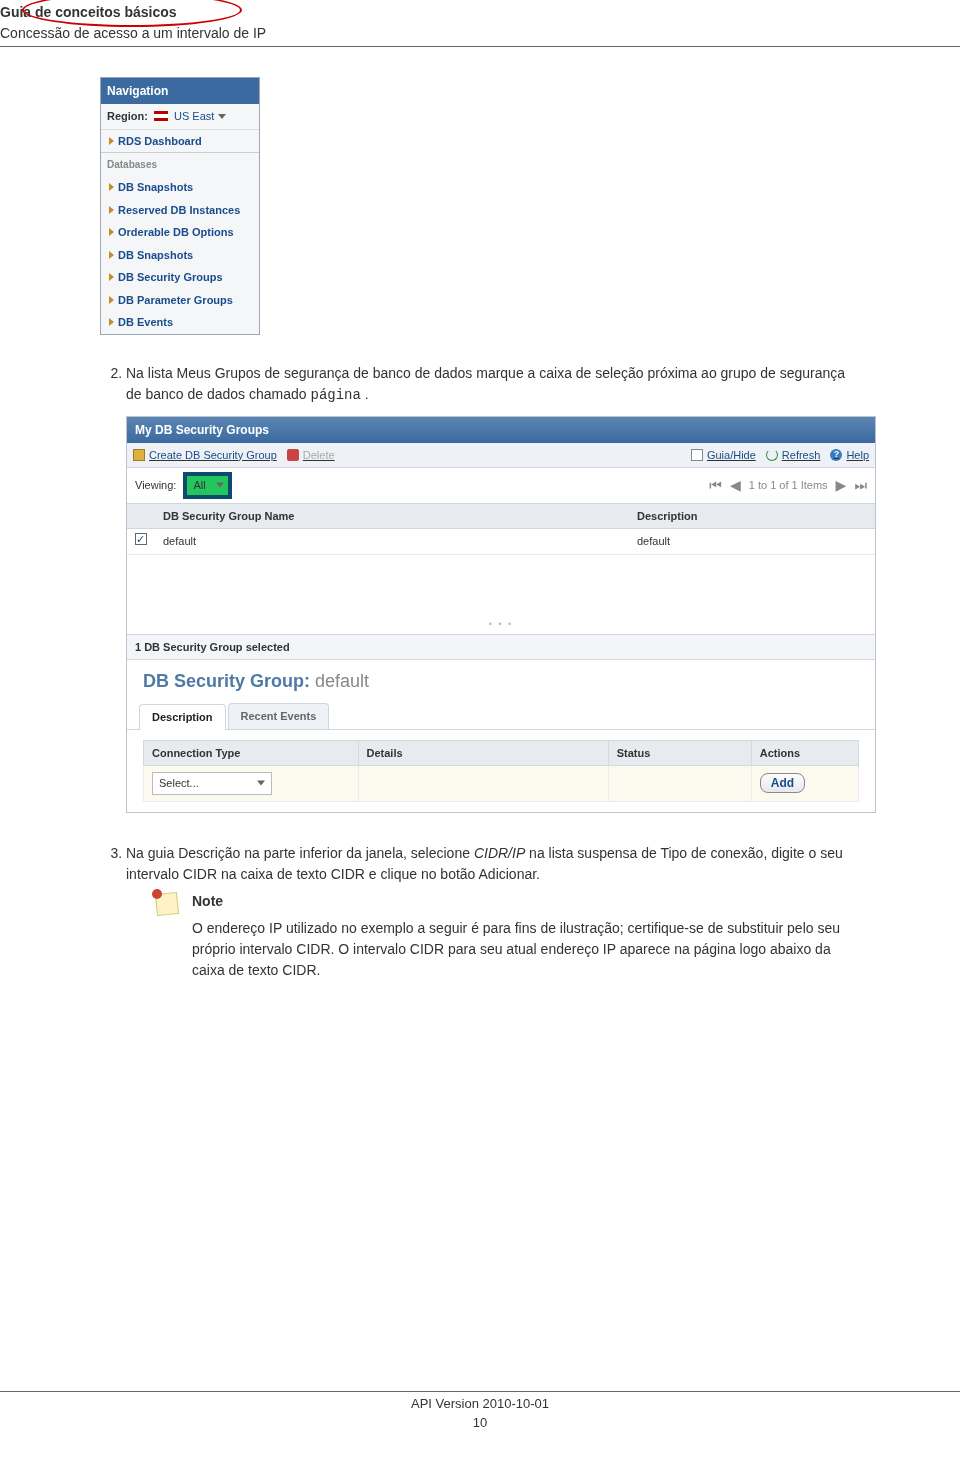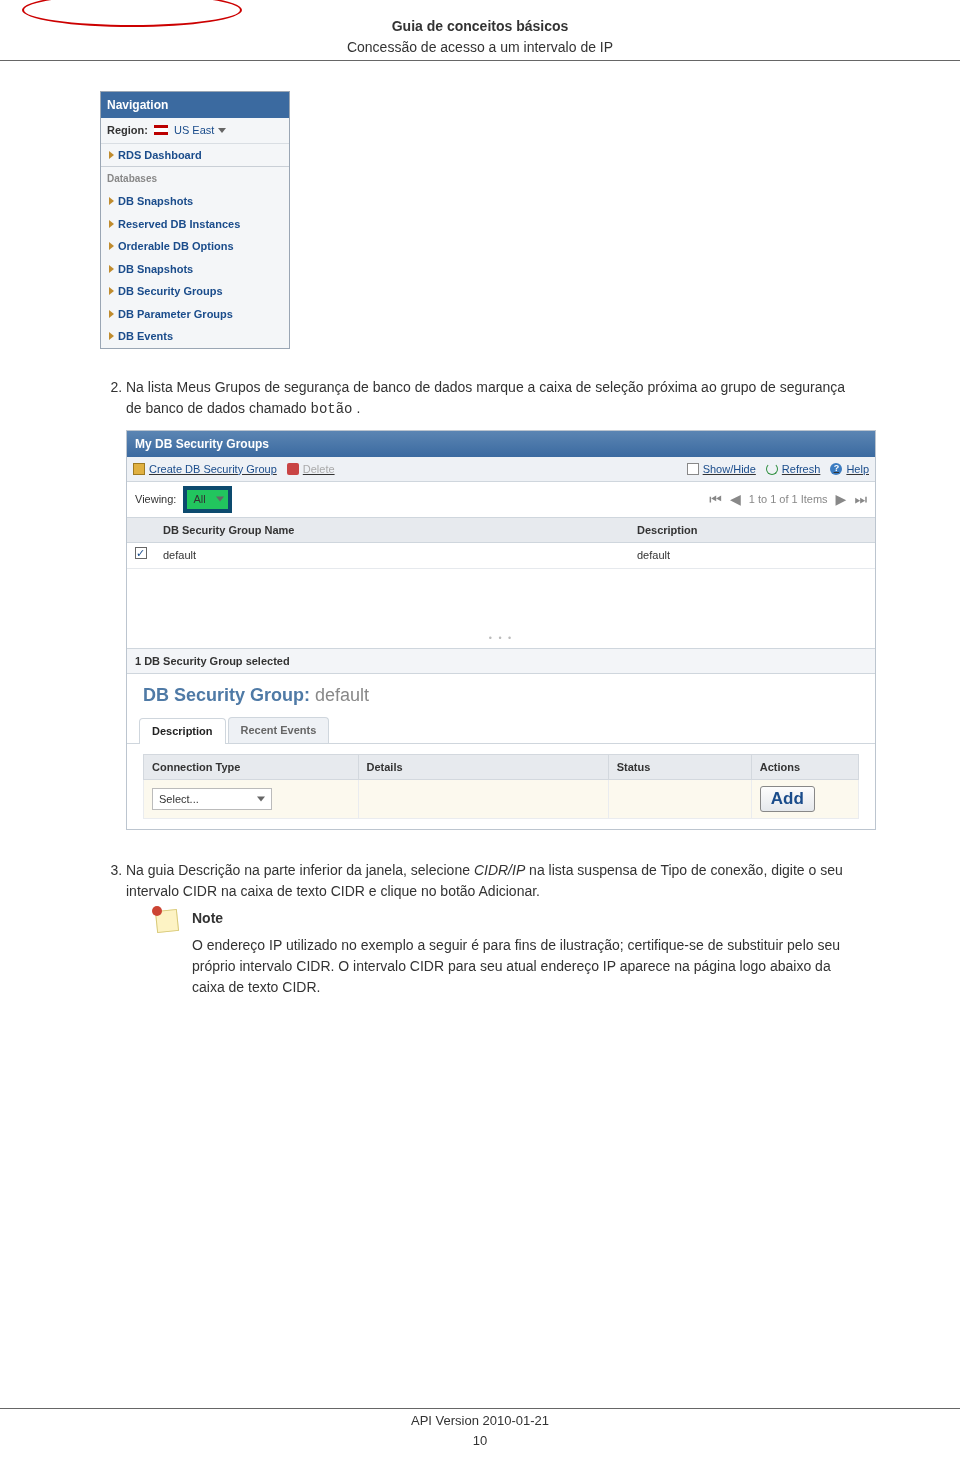--- a/index.html
+++ b/index.html
@@ -1,24 +1,24 @@
 <!DOCTYPE html>
 <html><head>
 <meta charset="utf-8">
 <style>
   * { box-sizing: border-box; margin: 0; padding: 0; }
   body { font-family: Arial, Helvetica, sans-serif; background: #fff; color: #333; width: 960px; margin: 0 auto; font-size: 14px; line-height: 1.5; }
-  .page-header { text-align: center; padding: 16px 0 0 0; }
+  .page-header { text-align: left; padding: 2px 0 0 0; }
   .page-header .title { font-weight: bold; font-size: 14px; }
   .page-header .subtitle { font-size: 14px; }
   hr.top-rule { border: none; border-top: 1px solid #666; margin: 2px 0 30px 0; }
   .content { padding: 0 100px 0 100px; }
 
   
-  .nav-panel { width: 190px; border: 1px solid #9aa6b4; background: #f4f6f8; font-size: 11px; margin-bottom: 28px; }
+  .nav-panel { width: 160px; border: 1px solid #9aa6b4; background: #f4f6f8; font-size: 11px; margin-bottom: 28px; }
   .nav-title { background: #3b6aa0; color: #fff; font-weight: bold; padding: 4px 6px; font-size: 12px; }
   .nav-row { padding: 4px 6px; border-bottom: 1px solid #d9dee3; display: flex; align-items: center; gap: 6px; }
   .nav-region-label { font-weight: bold; }
   .flag { width: 14px; height: 10px; background: linear-gradient(#b00 0 33%, #fff 33% 66%, #b00 66% 100%); display: inline-block; }
   .region-select { color: #1a4c8b; font-weight: normal; display: inline-flex; align-items: center; gap: 4px; }
   .chev-down { width: 0; height: 0; border-left: 4px solid transparent; border-right: 4px solid transparent; border-top: 5px solid #666; display: inline-block; }
   .nav-section { padding: 4px 6px; color: #888; font-weight: bold; font-size: 10px; }
   .nav-item { padding: 3px 8px; color: #1a4c8b; font-weight: bold; font-size: 11px; display: flex; align-items: center; gap: 4px; }
   .nav-item .caret { width: 0; height: 0; border-top: 4px solid transparent; border-bottom: 4px solid transparent; border-left: 5px solid #c08c2e; }
   .nav-sep { height: 1px; background: #c9cfd6; }
@@ -69,21 +69,21 @@
   .sg-tabs { display: flex; gap: 2px; padding: 0 12px; border-bottom: 1px solid #cfd6dd; align-items: flex-end; }
   .sg-tab { padding: 4px 12px 4px 12px; border: 1px solid #cfd6dd; border-bottom: none; border-radius: 4px 4px 0 0; background: #eef1f5; font-weight: bold; font-size: 11px; color: #666; }
   .sg-tab.active { background: #fff; color: #222; position: relative; top: 1px; }
 
   .details-area { padding: 10px 16px; }
   .details-table { width: 100%; border-collapse: collapse; font-size: 11px; }
   .details-table th { background: #e7eaee; text-align: left; padding: 4px 8px; border: 1px solid #d3d8de; }
   .details-table td { padding: 6px 8px; border: 1px solid #eaecef; background: #fcf9ee; }
   .select-dd { border: 1px solid #bbb; padding: 2px 28px 2px 6px; background: #fff; display: inline-block; position: relative; min-width: 120px; }
   .select-dd::after { content: ""; position: absolute; right: 6px; top: 50%; transform: translateY(-50%); border-left: 4px solid transparent; border-right: 4px solid transparent; border-top: 5px solid #666; }
-  .btn-add { border: 1px solid #888; background: linear-gradient(#fdfdfd, #e5e8ec); padding: 2px 10px; font-weight: bold; font-size: 17px; color: #1a4c8b; border-radius: 3px; }
+  .btn-add { border: 1px solid #888; background: linear-gradient(#fdfdfd, #e5e8ec); padding: 2px 10px; font-weight: bold; font-size: 12px; color: #1a4c8b; border-radius: 8px; }
 
   
   .note-block { display: flex; gap: 12px; margin: 6px 0 0 28px; }
   .note-icon { width: 26px; height: 26px; position: relative; flex-shrink: 0; }
   .note-icon .page { width: 22px; height: 22px; background: #fdf3c4; border: 1px solid #d7c97a; transform: rotate(-6deg); position: absolute; top: 2px; left: 2px; }
   .note-icon .pin { width: 10px; height: 10px; background: #c43; border-radius: 50%; position: absolute; top: -2px; left: -2px; }
   .note-body { flex: 1; }
   .note-body .note-title { font-weight: bold; margin-bottom: 6px; }
 
   
@@ -142,40 +142,40 @@
         <span>DB Parameter Groups</span>
       </div>
     <div class="nav-item">
         <span class="caret"></span>
         <span>DB Events</span>
       </div>
   </div>
 
   <ol class="steps" start="2">
     <li>
-      <span>Na lista Meus Grupos de segurança de banco de dados marque a caixa de seleção próxima ao grupo de segurança de banco de dados chamado </span><span class="mono-label">botão</span><span> .</span>
+      <span>Na lista Meus Grupos de segurança de banco de dados marque a caixa de seleção próxima ao grupo de segurança de banco de dados chamado </span><span class="mono-label">página</span><span> .</span>
 
       
       <div class="sg-panel">
         <div class="sg-title">My DB Security Groups</div>
         <div class="sg-toolbar">
           <div class="tb-left">
             <span class="tb-btn">
               <span class="icon-square"></span>
               <span>Create DB Security Group</span>
             </span>
             <span class="tb-btn tb-disabled">
               <span class="icon-delete"></span>
               <span>Delete</span>
             </span>
           </div>
           <div class="tb-right">
             <span class="tb-btn">
                 <span class="icon-grid"></span>
-                <span>Show/Hide</span>
+                <span>Guia/Hide</span>
               </span>
             <span class="tb-btn">
                 <span class="icon-refresh"></span>
                 <span>Refresh</span>
               </span>
             <span class="tb-btn">
                 <span class="icon-help">?</span>
                 <span>Help</span>
               </span>
           </div>
@@ -259,15 +259,15 @@
           <div>O endereço IP utilizado no exemplo a seguir é para fins de ilustração; certifique-se de substituir pelo seu próprio intervalo CIDR. O intervalo CIDR para seu atual endereço IP aparece na página logo abaixo da caixa de texto CIDR.</div>
         </div>
       </div>
     </li>
   </ol>
 
 </div>
 
 <div class="footer">
   <hr class="bottom-rule">
-  <div>API Version 2010-01-21</div>
+  <div>API Version 2010-10-01</div>
   <div>10</div>
 </div>
 
 </body></html>

